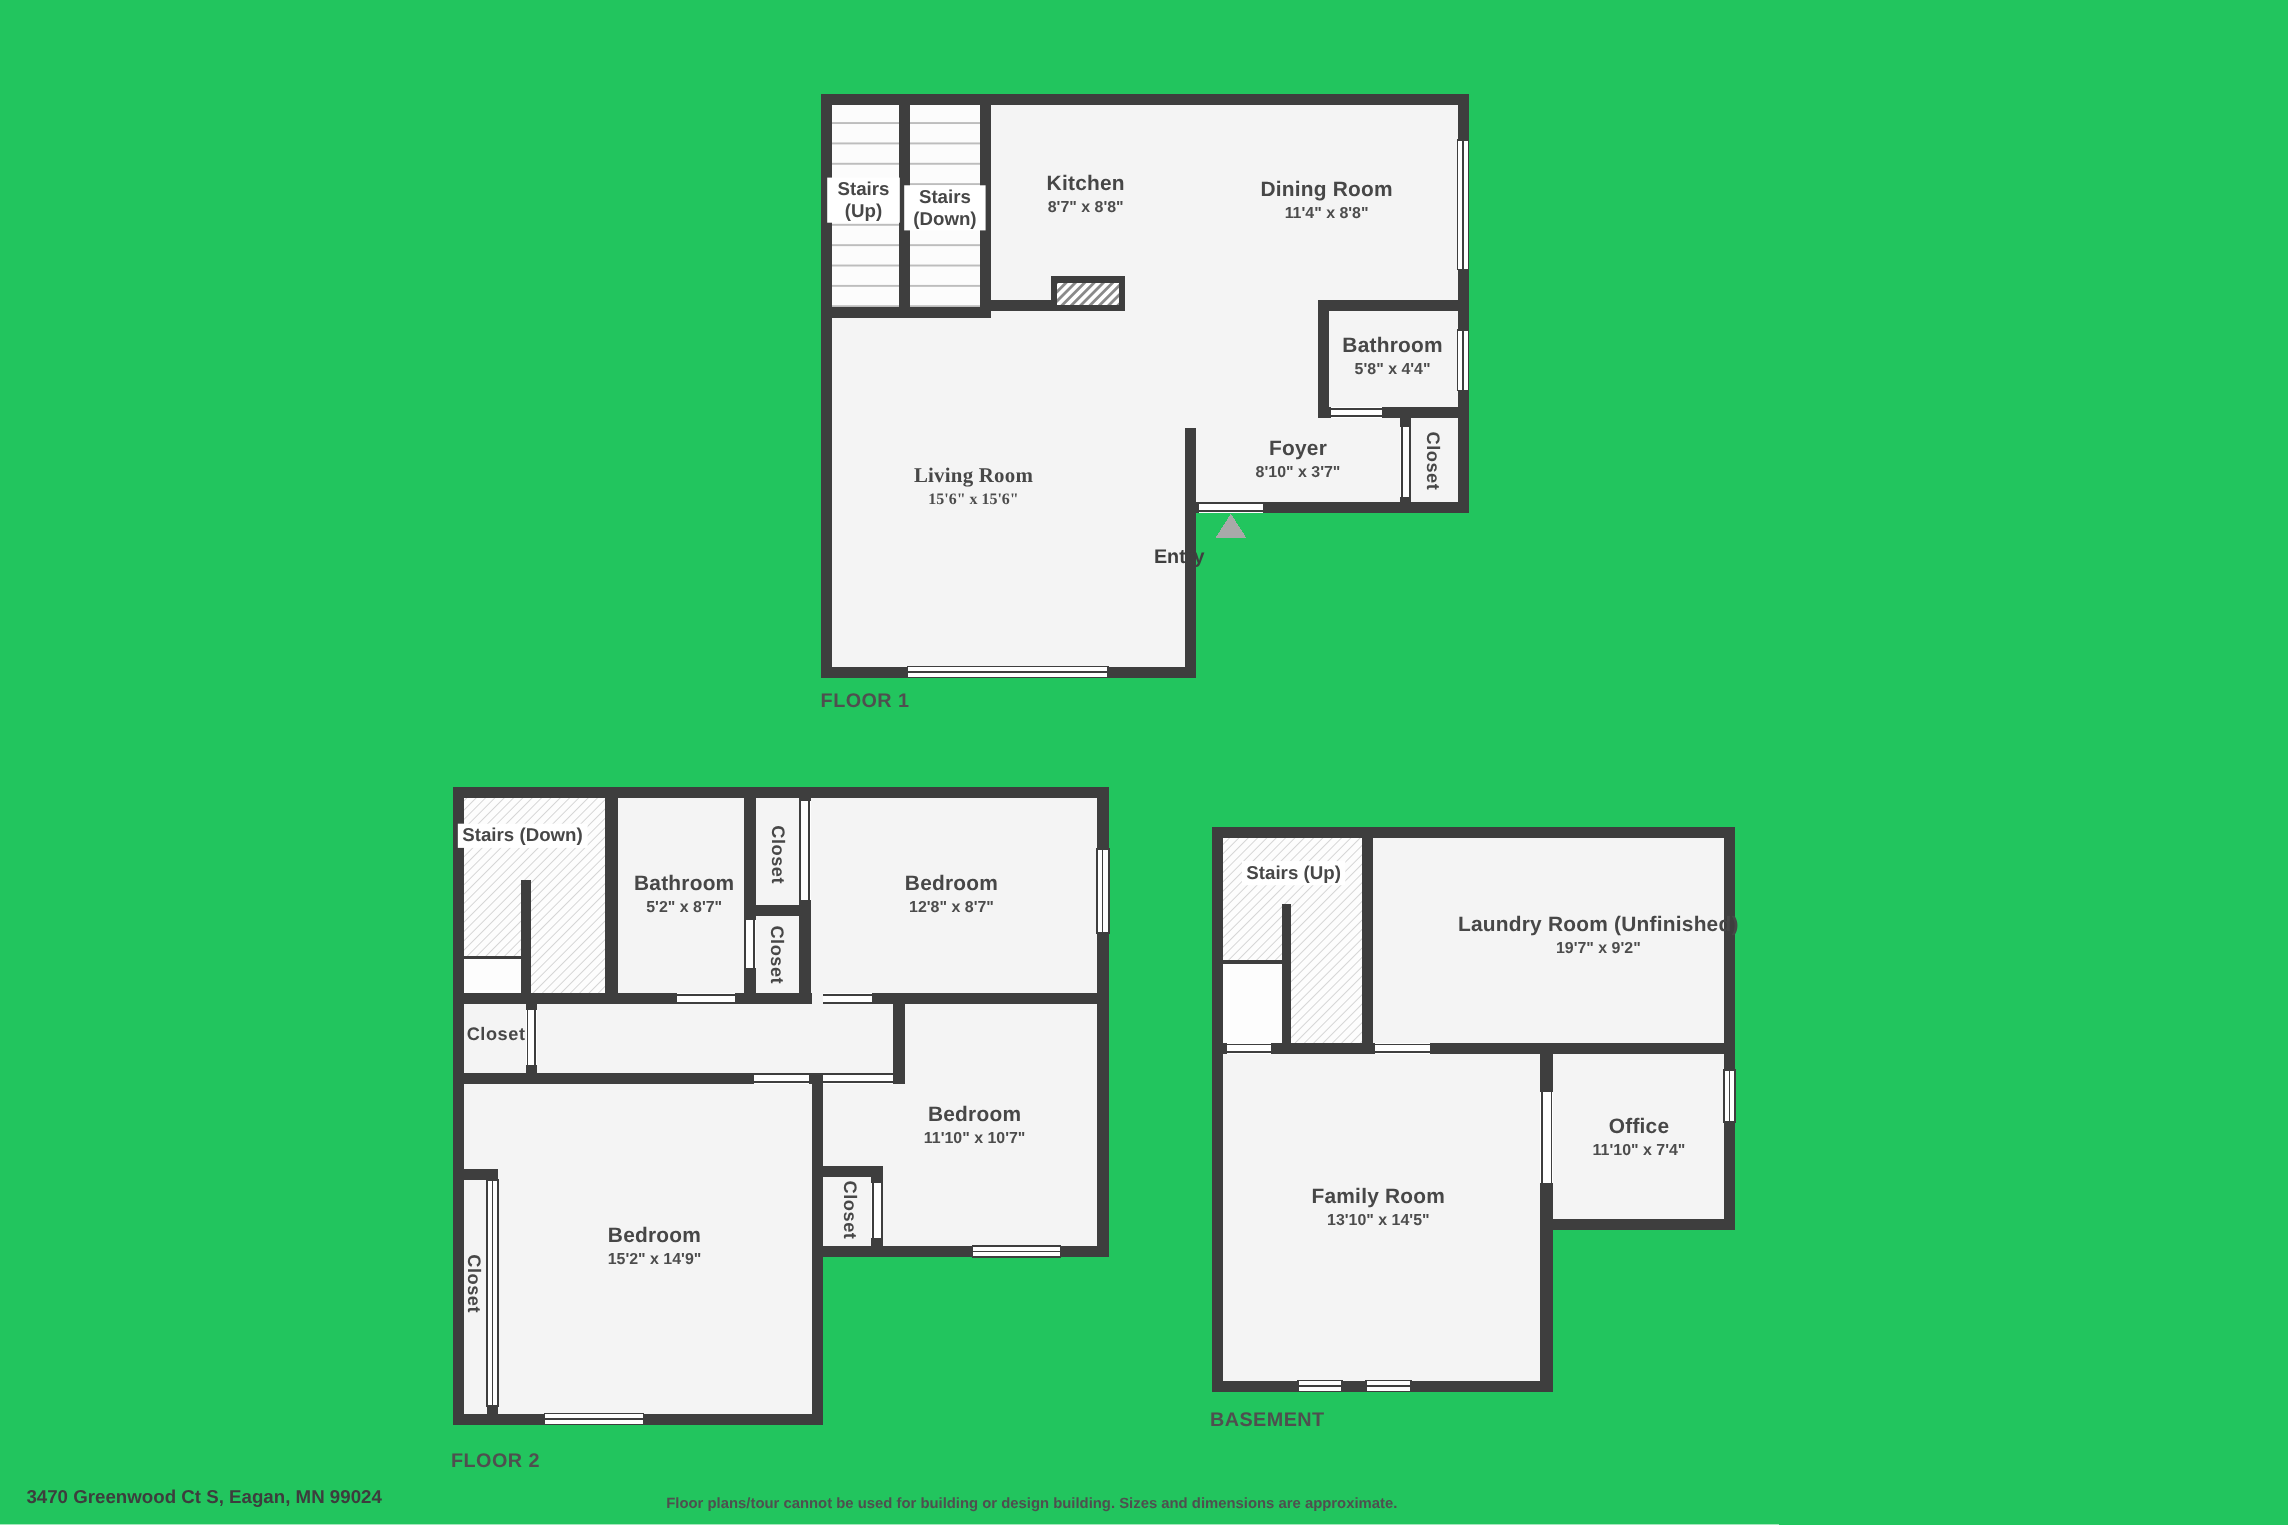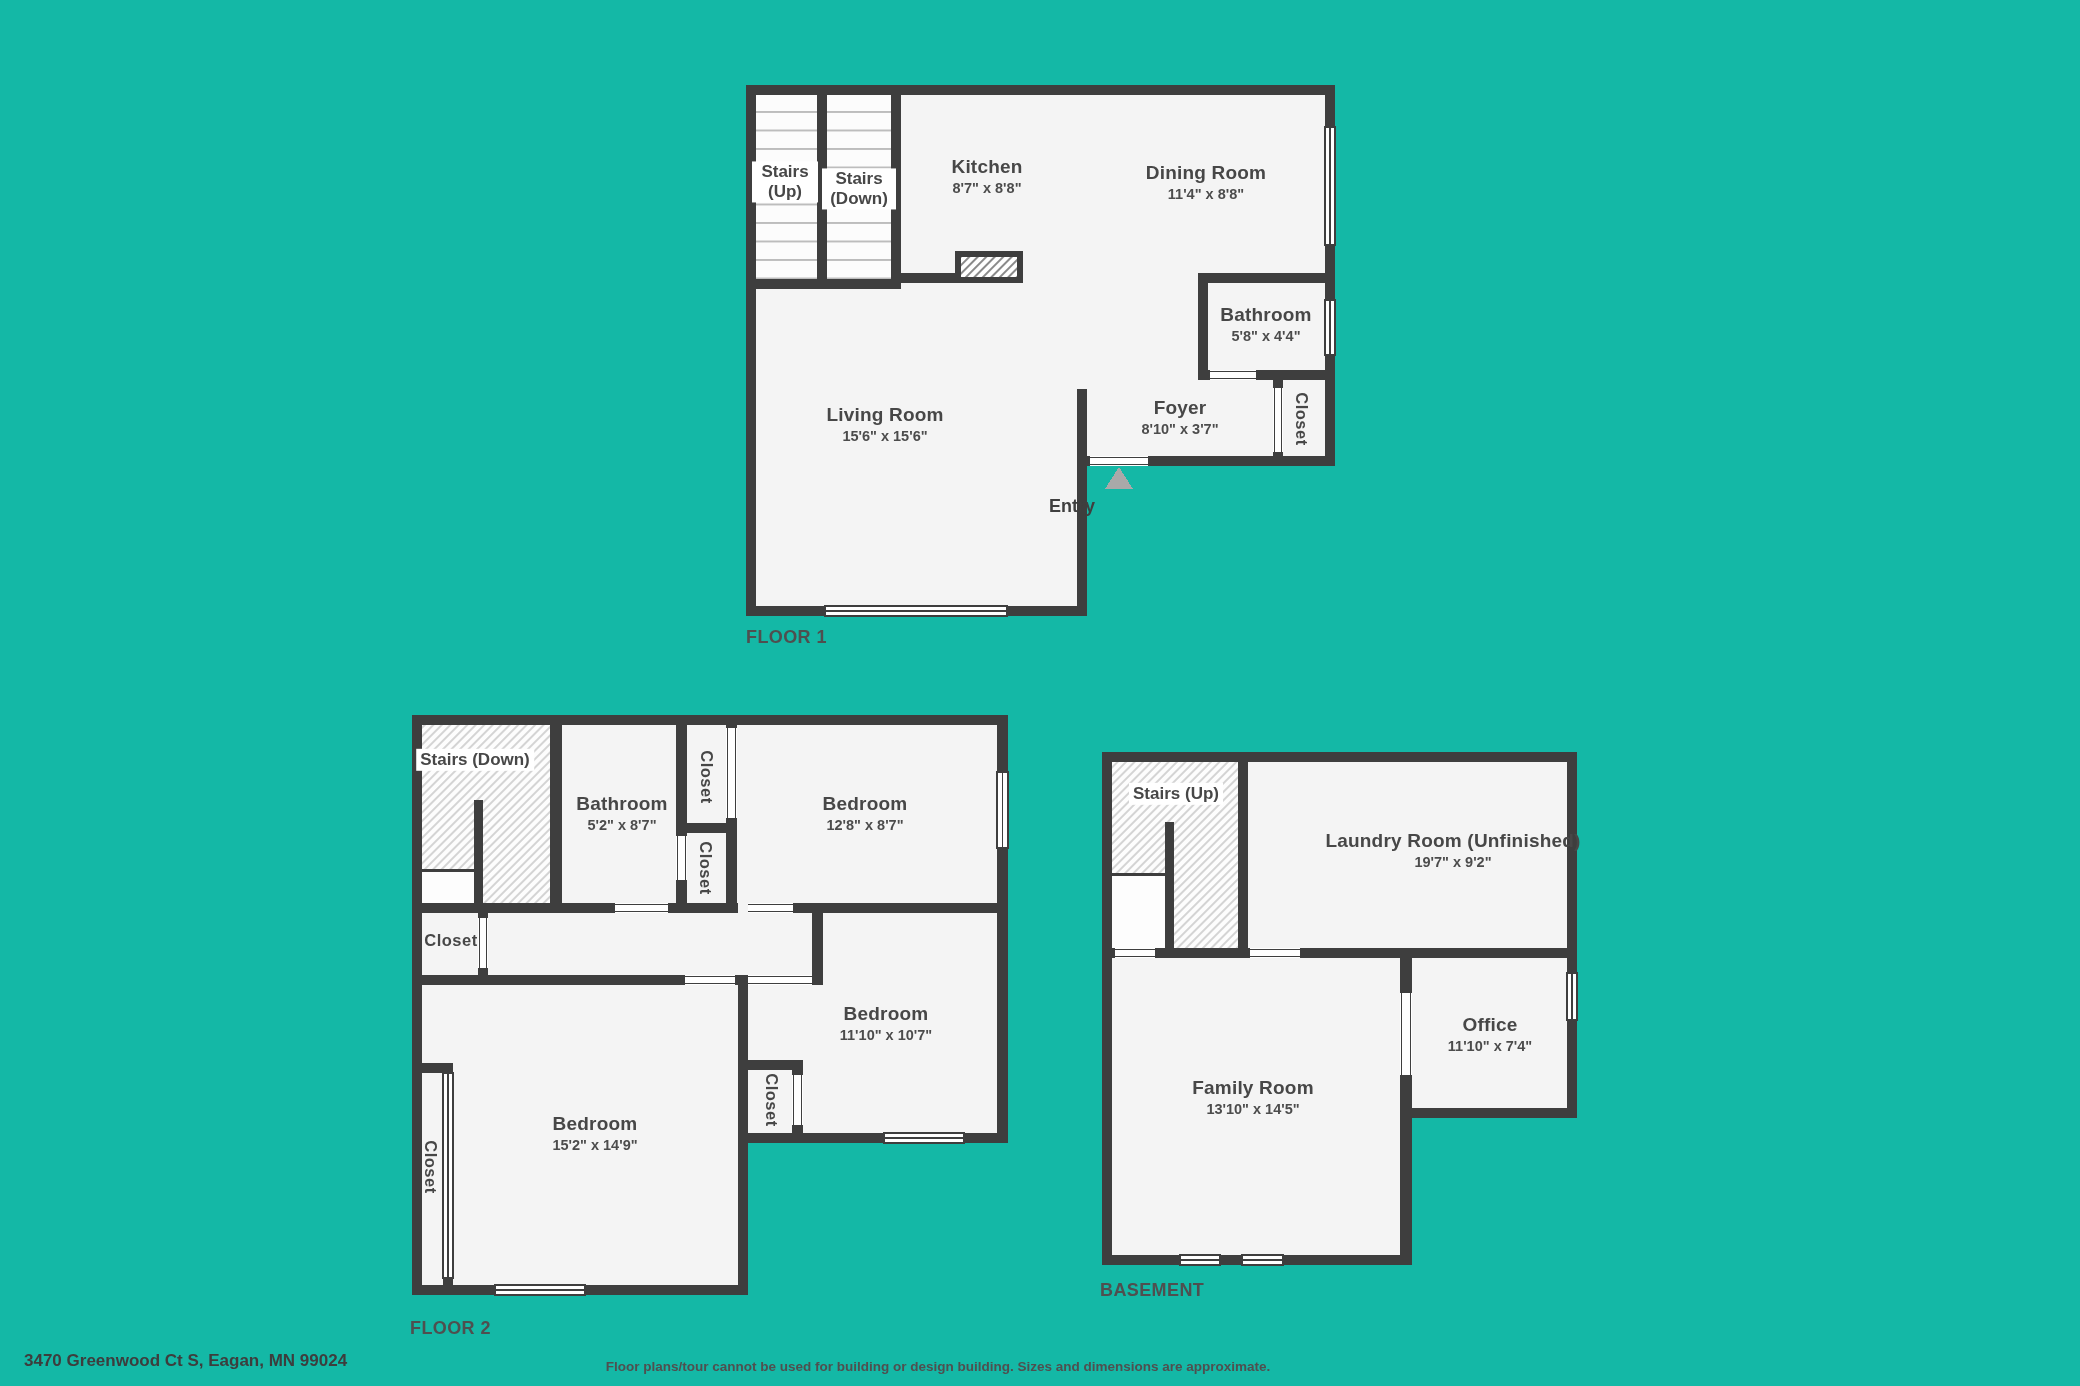--- a/index.html
+++ b/index.html
@@ -1,16 +1,16 @@
 <!DOCTYPE html>
 <html><head>
 <meta charset="utf-8">
 <style>
   html,body{margin:0;padding:0;background:#ffffff;}
-  .sheet{position:relative;width:2080px;height:1386px;background:#14b8a6;overflow:hidden;
+  .sheet{position:relative;width:2080px;height:1386px;background:#22c55e;overflow:hidden;
          font-family:"Liberation Sans", sans-serif;color:#474747;}
   .sheet svg{position:absolute;left:0;top:0;}
   .lbl{position:absolute;z-index:2;transform:translate(-50%,-50%);text-align:center;white-space:nowrap;line-height:1.2;}
   .room-name{font-size:19px;font-weight:700;color:#474747;letter-spacing:.2px;}
   .room-dims{font-size:14.5px;font-weight:700;color:#4c4c4c;margin-top:1px;}
   .stairs-lbl{font-size:17px;font-weight:700;background:#ffffff;padding:1px 4px;color:#474747;}
   .stairs-wrap{white-space:normal;width:58px;line-height:1.15;}
   .closet-lbl{font-size:16.5px;font-weight:700;color:#474747;letter-spacing:.5px;}
   .vert{writing-mode:vertical-rl;}
   .plan-title{position:absolute;z-index:2;font-size:18px;font-weight:700;color:#4f4f4f;letter-spacing:.4px;}
@@ -207,21 +207,21 @@
   <div class="room-dims">8'7" x 8'8"</div>
 </div>
 <div class="lbl" style="left:1206px;top:183px;">
   <div class="room-name">Dining Room</div>
   <div class="room-dims">11'4" x 8'8"</div>
 </div>
 <div class="lbl" style="left:1266px;top:325px;">
   <div class="room-name">Bathroom</div>
   <div class="room-dims">5'8" x 4'4"</div>
 </div>
-<div class="lbl" style="left:885px;top:425px;">
+<div class="lbl" style="left:885px;top:443px;font-family:Liberation Serif, serif;">
   <div class="room-name">Living Room</div>
   <div class="room-dims">15'6" x 15'6"</div>
 </div>
 <div class="lbl" style="left:1180px;top:418px;">
   <div class="room-name">Foyer</div>
   <div class="room-dims">8'10" x 3'7"</div>
 </div>
 <div class="lbl closet-lbl vert" style="left:1301px;top:419px;">Closet</div>
 <div class="lbl entry-lbl" style="left:1072px;top:507px;">Entry</div>
 <div class="plan-title" style="left:746px;top:627px;">FLOOR 1</div>

